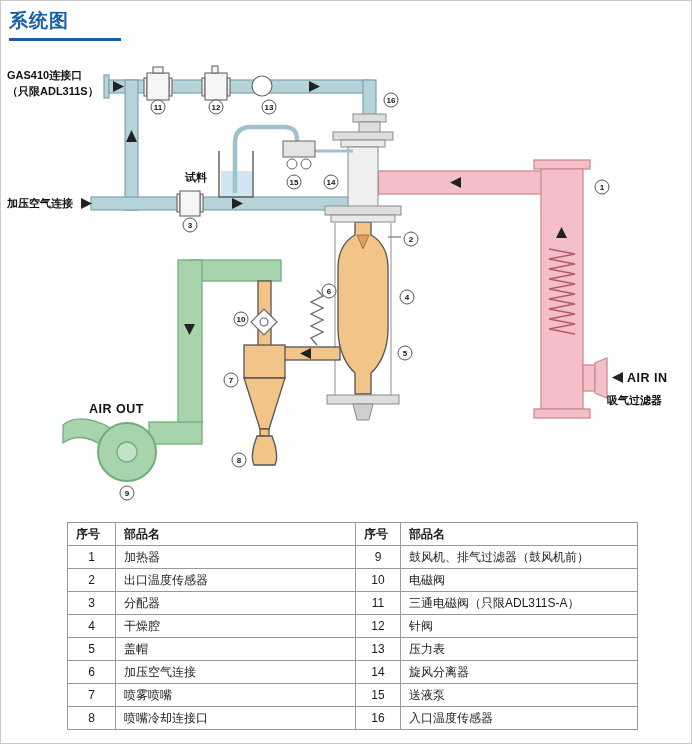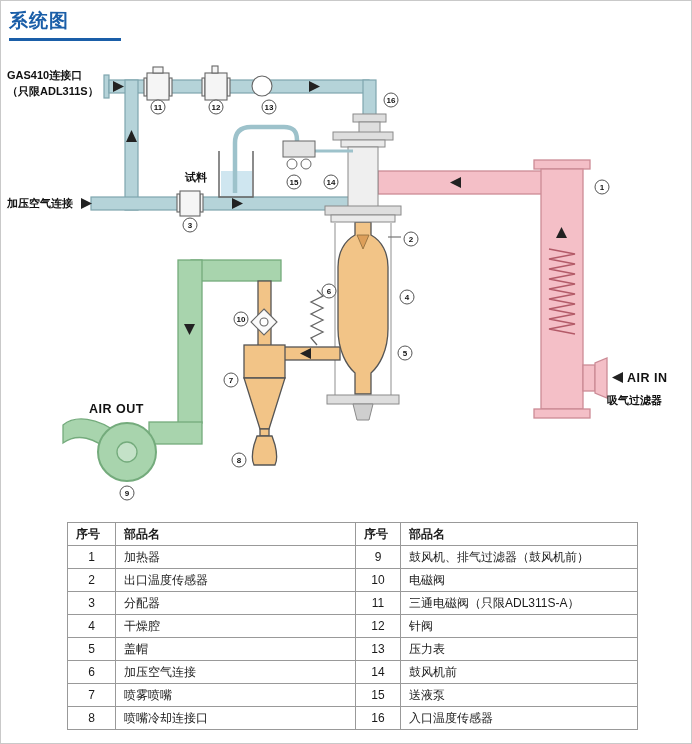--- a/index.html
+++ b/index.html
@@ -247,21 +247,21 @@
         <tr>
           <td class="num">5</td>
           <td>盖帽</td>
           <td class="num">13</td>
           <td>压力表</td>
         </tr>
         <tr>
           <td class="num">6</td>
           <td>加压空气连接</td>
           <td class="num">14</td>
-          <td>鼓风机前</td>
+          <td>旋风分离器</td>
         </tr>
         <tr>
           <td class="num">7</td>
           <td>喷雾喷嘴</td>
           <td class="num">15</td>
           <td>送液泵</td>
         </tr>
         <tr>
           <td class="num">8</td>
           <td>喷嘴冷却连接口</td>

